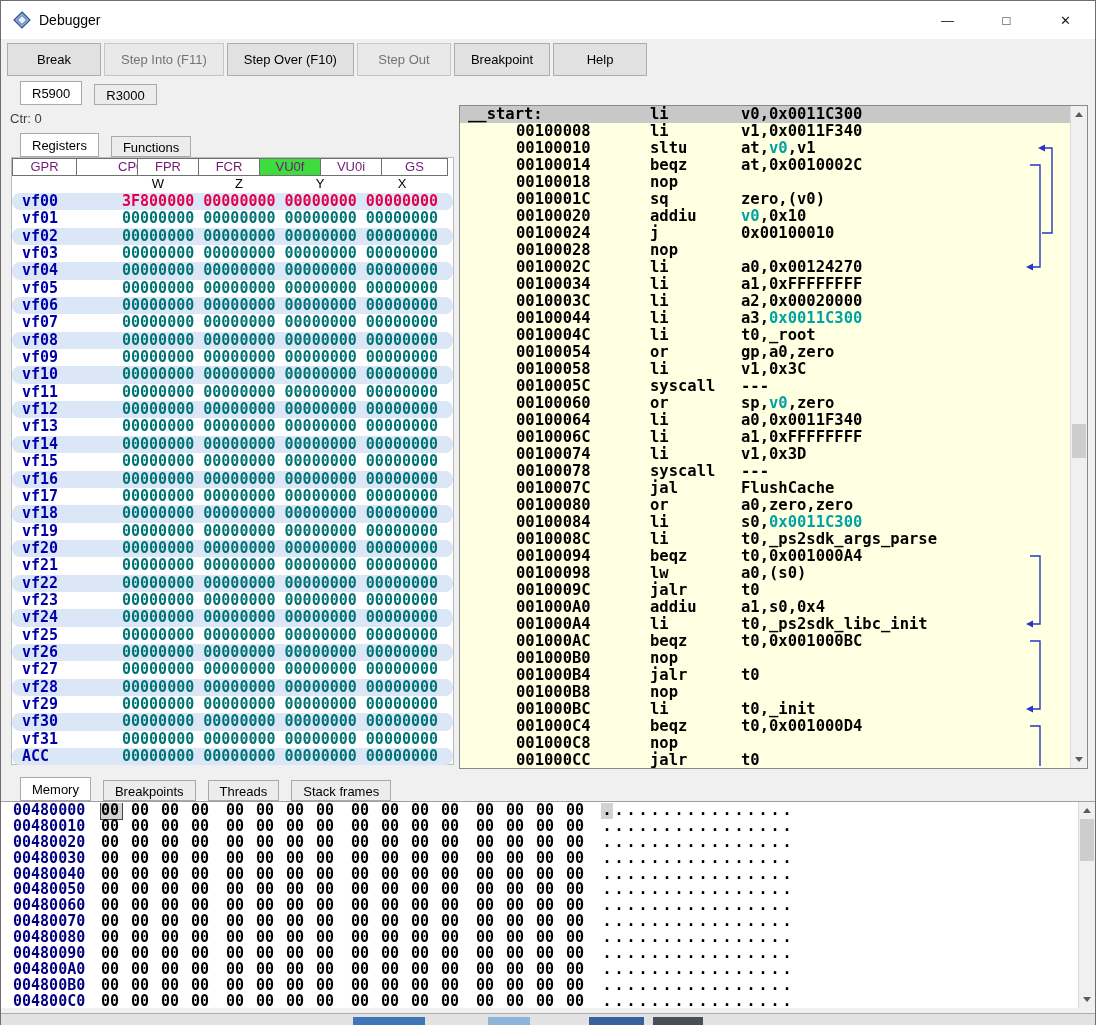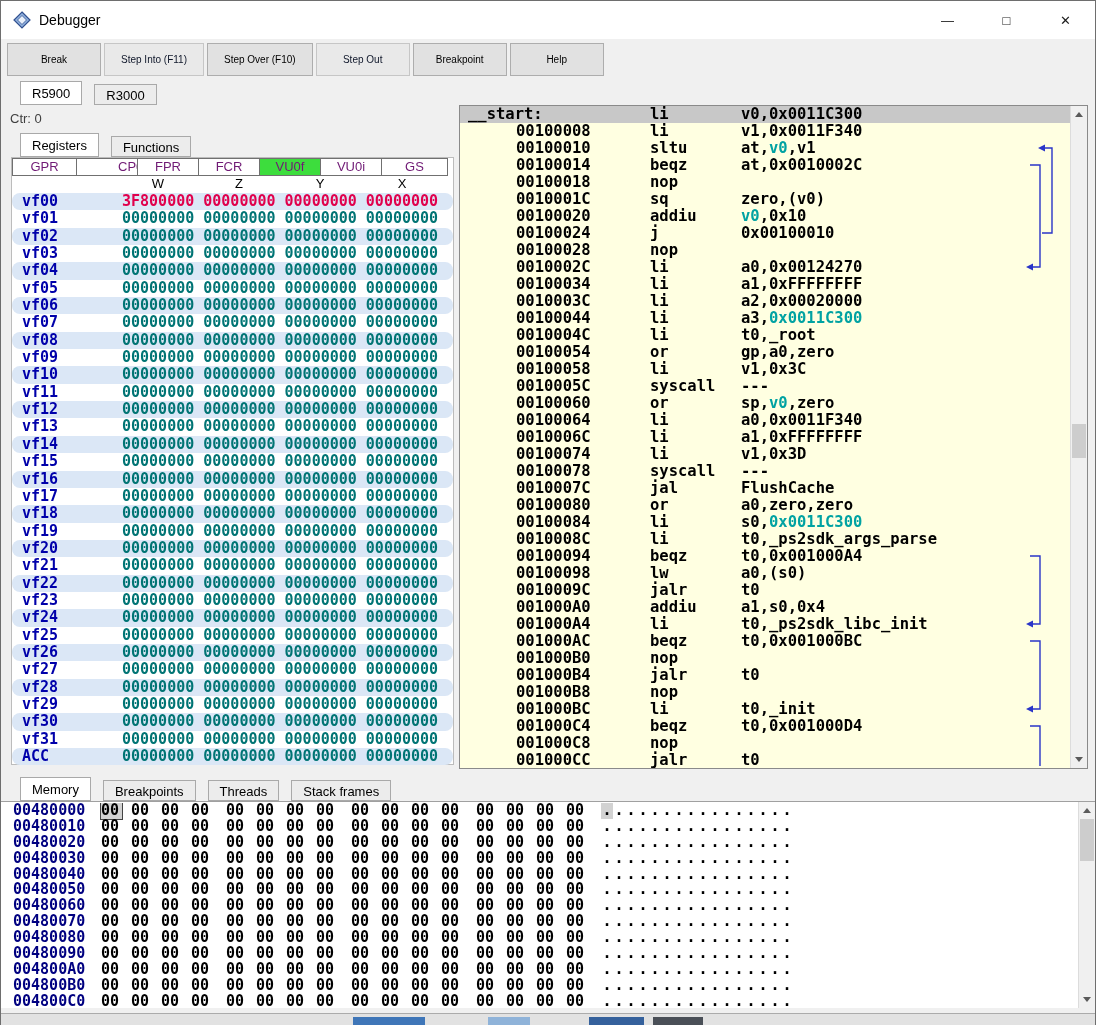--- a/index.html
+++ b/index.html
@@ -13,22 +13,22 @@
               display:flex; align-items:center; }
   .app-icon { margin-left:12px; }
   .title { margin-left:8px; font-size:14px; color:#000; }
   .win-controls { position:absolute; right:0; top:0; height:38px; display:flex; }
   .win-btn { width:59px; height:38px; display:flex; align-items:center; justify-content:center;
              font-size:13px; color:#1a1a1a; }
 
   
   .toolbar { position:absolute; top:42px; left:6px; height:33px; display:flex; gap:3px; }
   .tbtn { height:33px; min-width:94px; padding:0 16px; background:#e1e1e1;
-          border:1px solid #adadad; font-family:inherit; font-size:10px; color:#000; }
-  .tbtn.disabled { color:#0f172a; background:#e9e9e9; border-color:#c6c6c6; }
+          border:1px solid #adadad; font-family:inherit; font-size:13px; color:#000; }
+  .tbtn.disabled { color:#737373; background:#e9e9e9; border-color:#c6c6c6; }
 
   
   .tabs { position:absolute; display:flex; align-items:flex-end; }
   .tab { height:21px; line-height:19px; padding:1px 11px; font-size:13px; background:#ececec;
          border:1px solid #a9a9a9; margin-right:-1px; white-space:nowrap;margin-left:13px; }
   .tab.active { height:24px; line-height:22px; background:#ffffff; position:relative; z-index:2; }
   .cpu-tabs    { left:6px; top:80px;  height:24px; }
   .panel-tabs  { left:6px; top:132px; height:24px; }
   .bottom-tabs { left:6px; top:776px; height:24px; }
 

